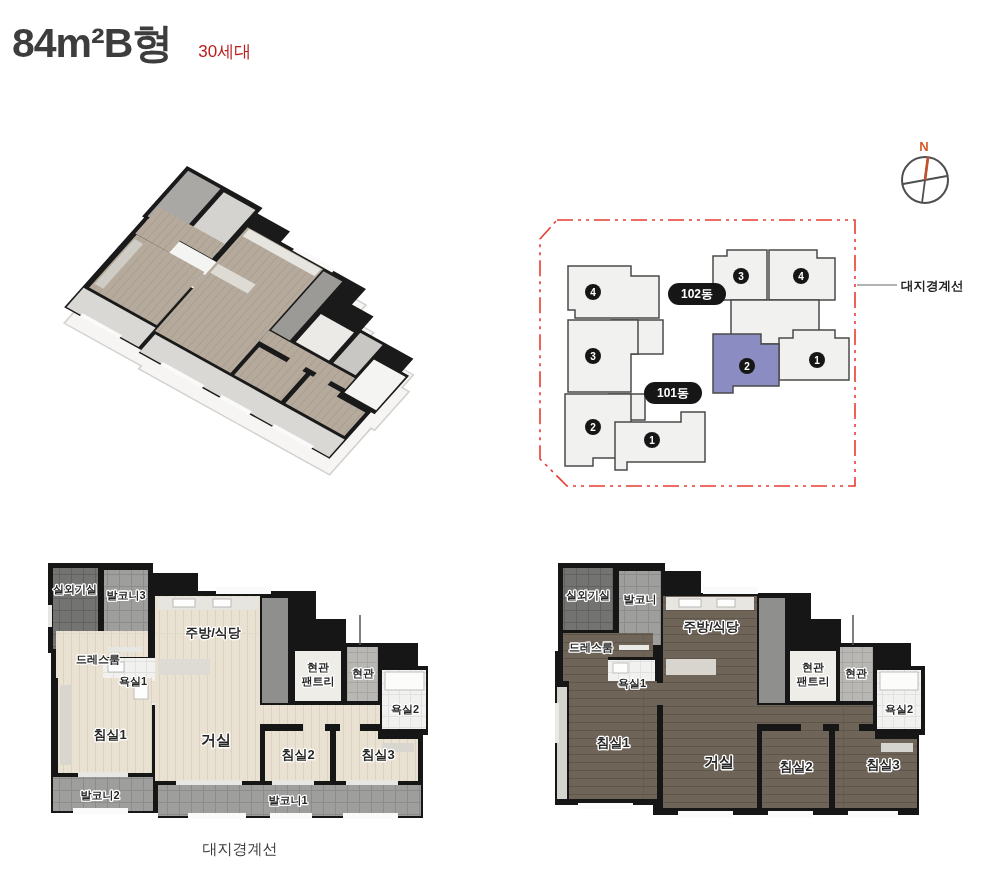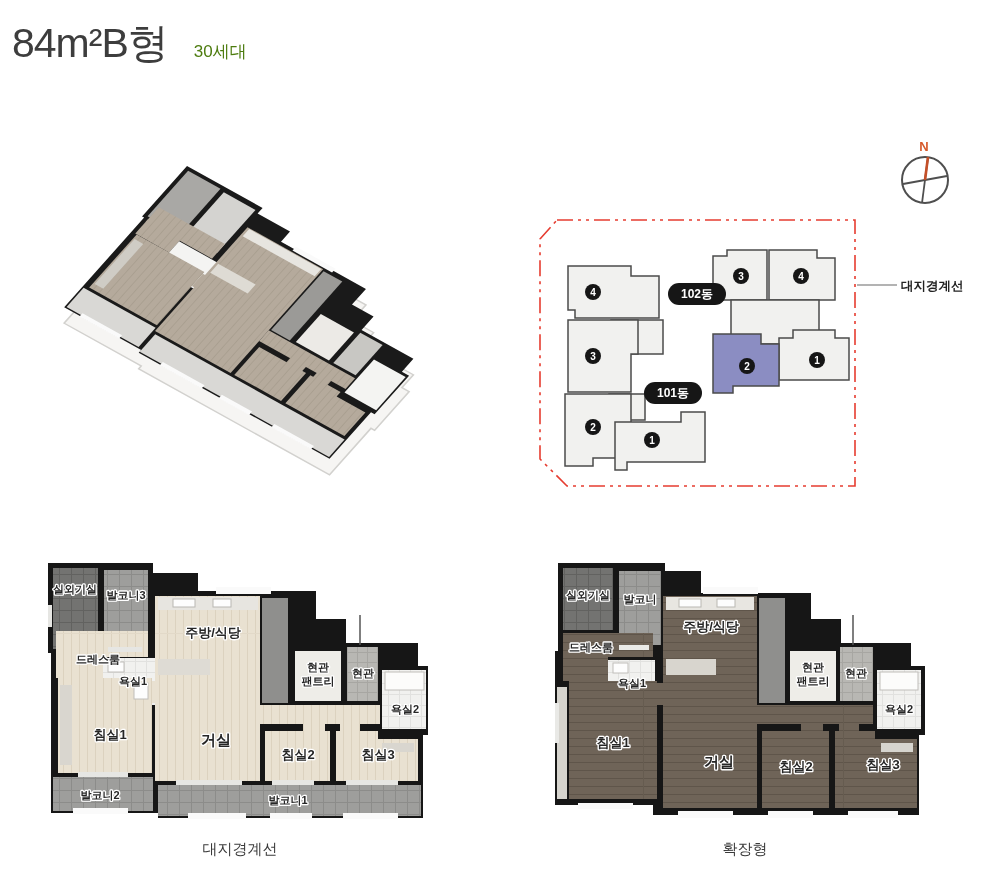--- a/index.html
+++ b/index.html
@@ -1,20 +1,20 @@
 <!DOCTYPE html>
 <html><head>
 <meta charset="utf-8">
 <style>
   html,body{margin:0;padding:0;background:#fff;}
   .page{position:relative;width:983px;height:873px;background:#ffffff;overflow:hidden;
         font-family:"Liberation Sans","DejaVu Sans",sans-serif;}
   .hdr{position:absolute;left:12px;top:16px;display:flex;align-items:baseline;}
-  .hdr h1{margin:0;font-size:41px;font-weight:400;color:#3d3d3d;letter-spacing:-1px;}
-  .hdr .sub{margin-left:26px;font-size:17px;color:#4d7c0f;text-align:center;}
+  .hdr h1{margin:0;font-size:41px;font-weight:700;color:#3d3d3d;letter-spacing:-1px;}
+  .hdr .sub{margin-left:26px;font-size:17px;color:#b91c1c;text-align:center;}
   svg{position:absolute;}
   svg text{font-family:"Liberation Sans","DejaVu Sans",sans-serif;}
   .rl{fill:#262626;stroke:#ffffff;stroke-width:2.6px;paint-order:stroke;stroke-linejoin:round;
       font-weight:bold;text-anchor:middle;}
   .s11{font-size:11px}.s13{font-size:13px}.s15{font-size:15px}
   .badge-num{fill:#fff;font-size:10px;font-weight:bold;text-anchor:middle;}
   .pill{fill:#161616;}
   .pill-label{fill:#fff;font-size:12px;font-weight:bold;text-anchor:middle;}
   .bnd-lbl{fill:#222;font-size:12.5px;font-weight:bold;}
   .compass-n{font-size:13px;font-weight:bold;text-anchor:middle;}
@@ -291,15 +291,14 @@
       <text x="303" y="114" class="rl s11">현관</text>
       <text x="346" y="150" class="rl s11">욕실2</text>
       <text x="60" y="184" class="rl s13">침실1</text>
       <text x="166" y="204" class="rl s15">거실</text>
       <text x="243" y="208" class="rl s13">침실2</text>
       <text x="330" y="206" class="rl s13">침실3</text>
     </g>
   </svg>
 
   <div class="caption" style="left:40px;top:840px">대지경계선</div>
-  <div class="caption" style="left:545px;top:840px">확장형</div>
 
 </div>
 
 </body></html>

